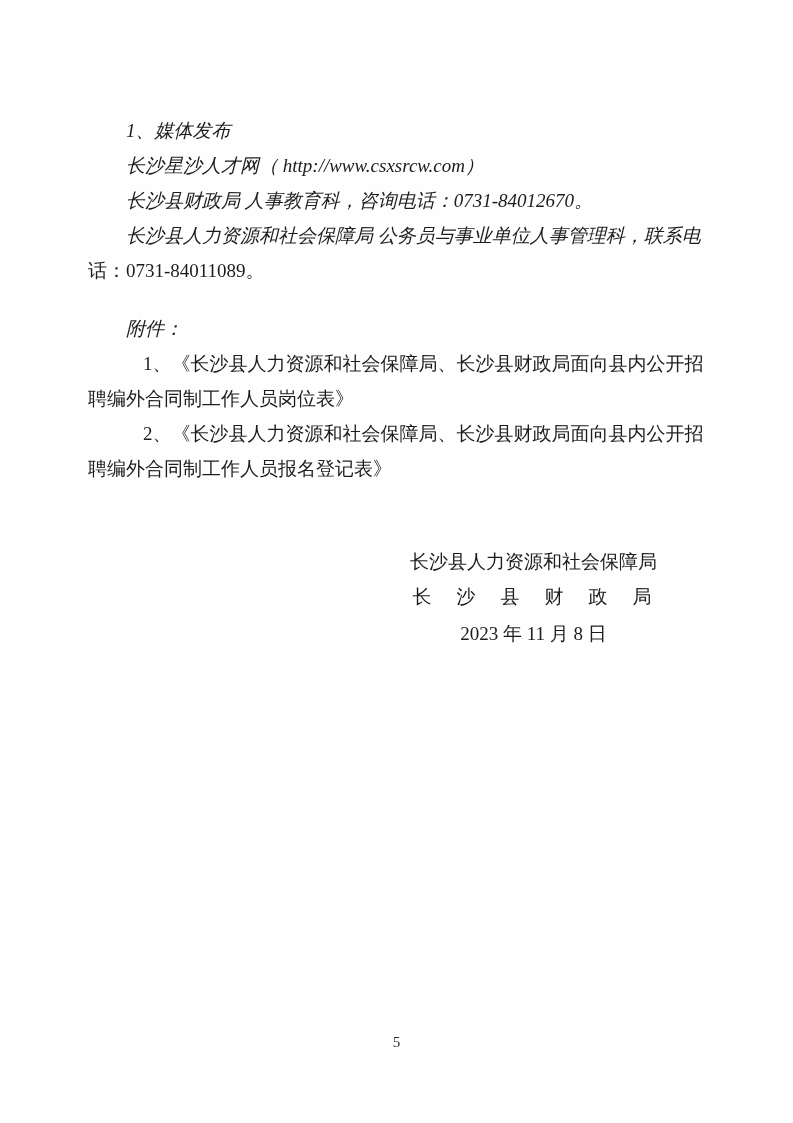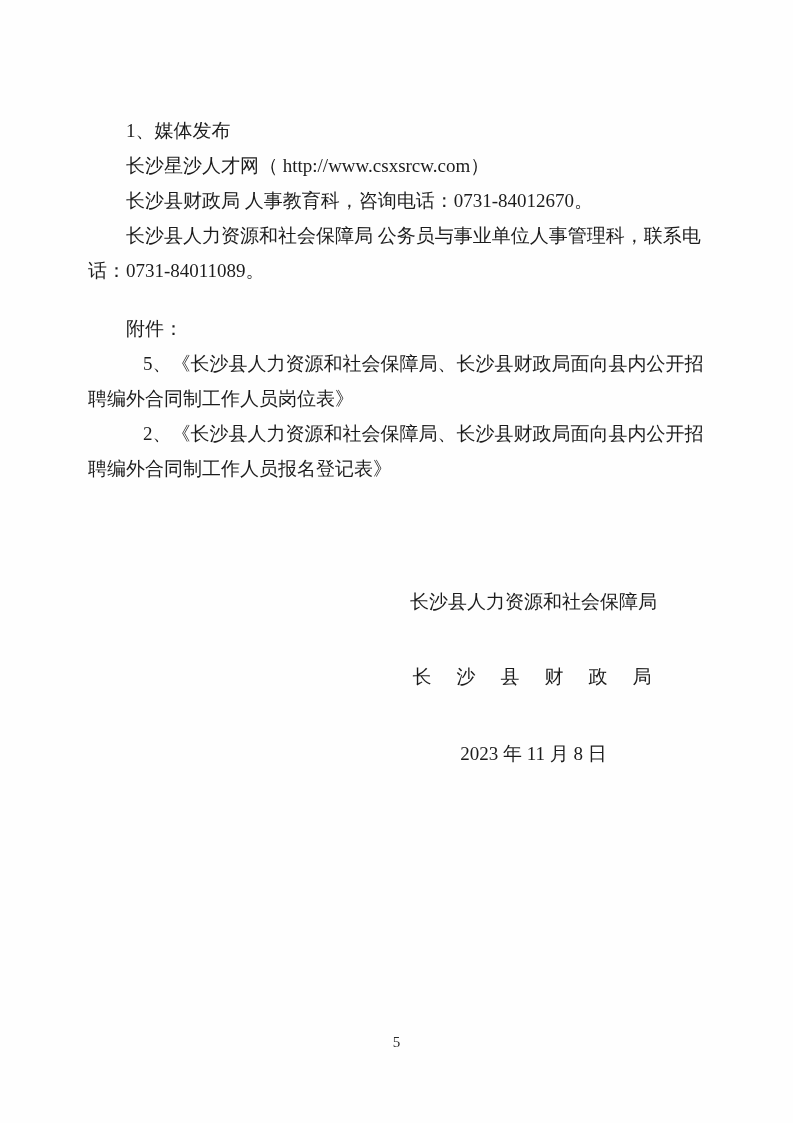--- a/index.html
+++ b/index.html
@@ -18,35 +18,34 @@
     box-sizing: border-box;
     padding: 113px 88px 0 88px;
     overflow: hidden;
   }
   .line {
     font-size: 19px;
     line-height: 35px;
     white-space: nowrap;
     text-align: left;
   }
-  .indent-para { text-indent: 38px; }   
+  .indent-para { text-indent: 38px; font-style: italic; }   
   .indent-item { text-indent: 55px; }   
   .indent-none { text-indent: 0; }
   .spacer-small { height: 23px; }
   .spacer-large { height: 58px; }
   .signature {
     width: 247px;
     margin-left: auto;
     margin-right: 48px;
     text-align: center;
   }
   .signature .line {
     line-height: 36px;
     text-align: center;
-    margin-top: 40px;
   }
   .sig-spread { letter-spacing: 3px; font-family: Liberation Mono, monospace; }
   .page-footer {
     position: absolute;
     left: 0;
     right: 0;
     top: 1032px;
     text-align: center;
     font-size: 15px;
     line-height: 20px;
@@ -60,21 +59,21 @@
 
   <div class="line indent-para">1、媒体发布</div>
   <div class="line indent-para">长沙星沙人才网（ http://www.csxsrcw.com）</div>
   <div class="line indent-para">长沙县财政局 人事教育科，咨询电话：0731-84012670。</div>
   <div class="line indent-para">长沙县人力资源和社会保障局 公务员与事业单位人事管理科，联系电</div>
   <div class="line indent-none">话：0731-84011089。</div>
 
   <div class="spacer-small"></div>
 
   <div class="line indent-para">附件：</div>
-  <div class="line indent-item">5、《长沙县人力资源和社会保障局、长沙县财政局面向县内公开招</div>
+  <div class="line indent-item">1、《长沙县人力资源和社会保障局、长沙县财政局面向县内公开招</div>
   <div class="line indent-none">聘编外合同制工作人员岗位表》</div>
   <div class="line indent-item">2、《长沙县人力资源和社会保障局、长沙县财政局面向县内公开招</div>
   <div class="line indent-none">聘编外合同制工作人员报名登记表》</div>
 
   <div class="spacer-large"></div>
 
   <div class="signature">
     <div class="line">长沙县人力资源和社会保障局</div>
     <div class="line sig-spread">长　沙　县　财　政　局</div>
     <div class="line">2023 年 11 月 8 日</div>

